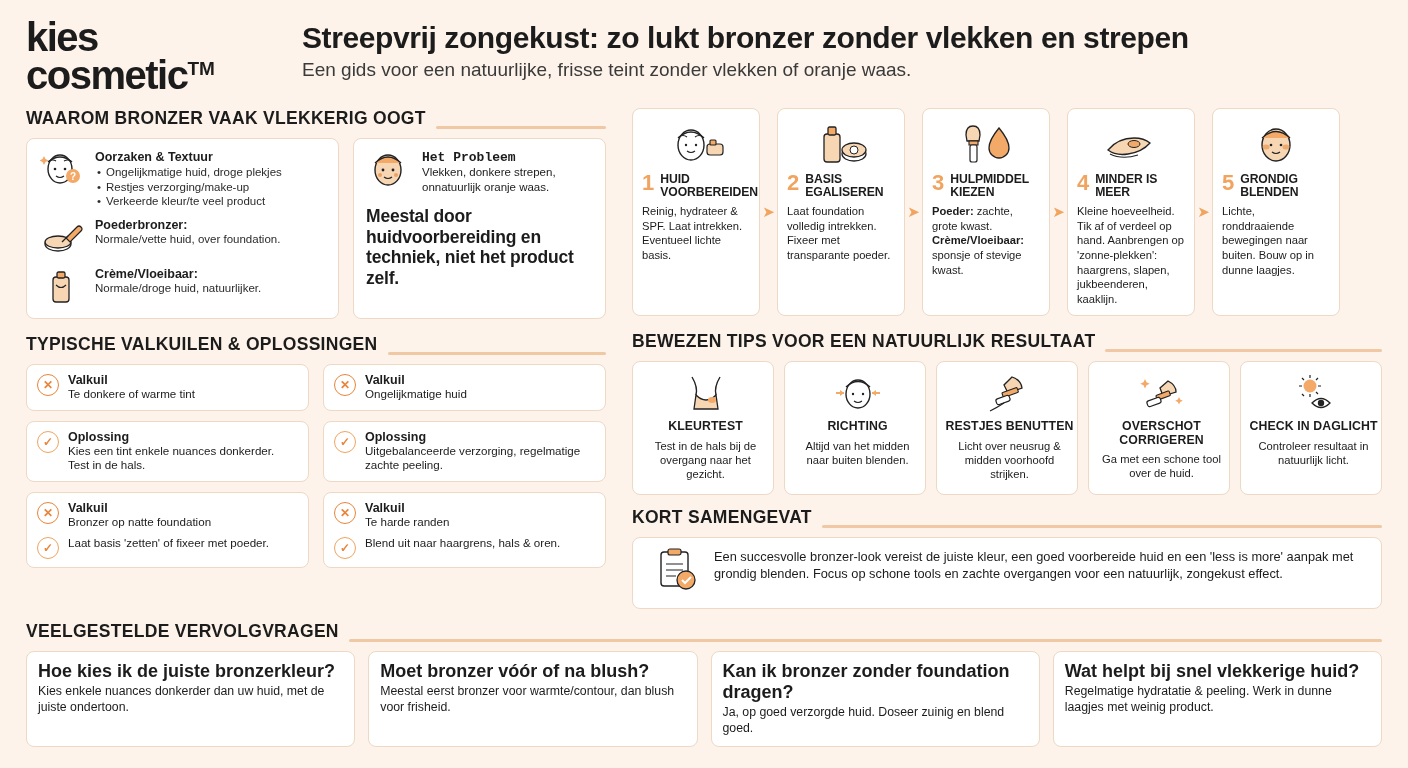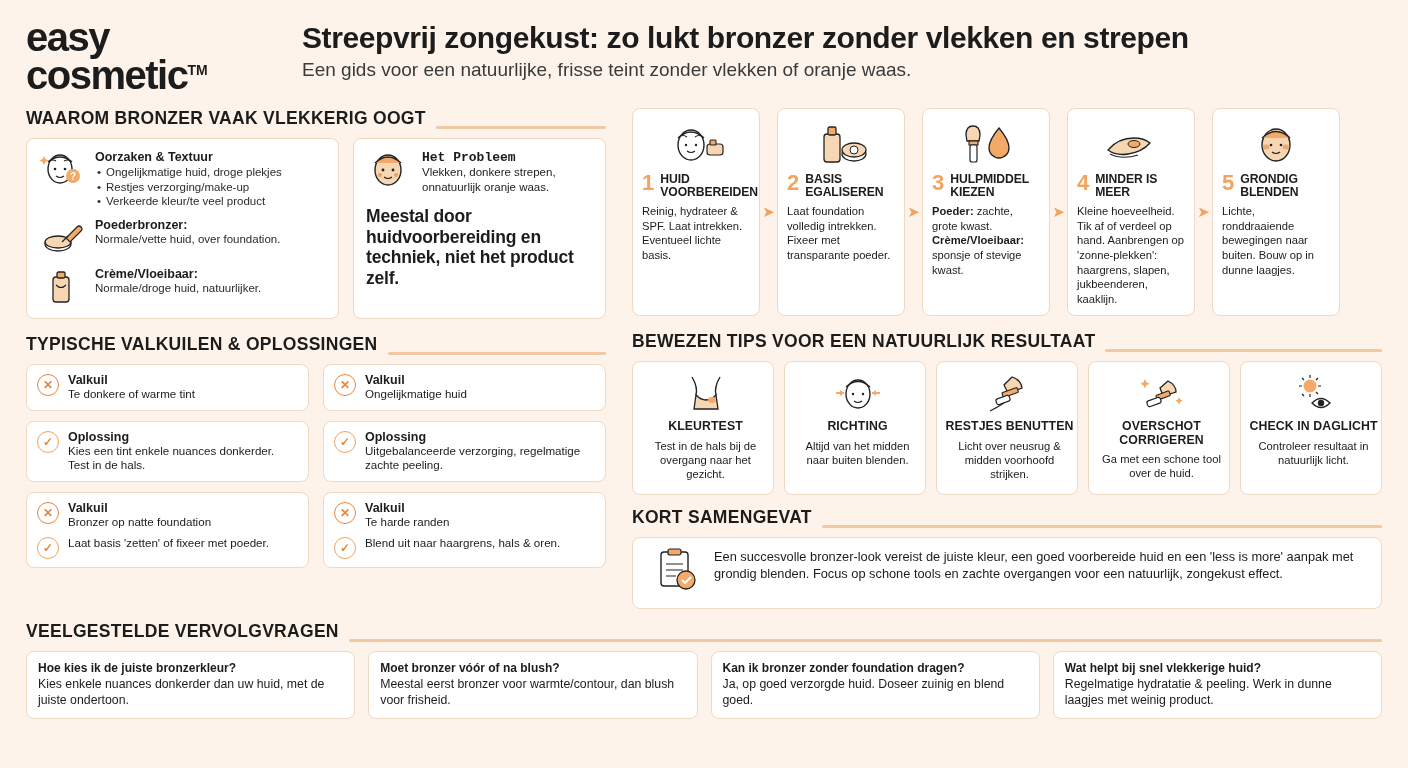--- a/index.html
+++ b/index.html
@@ -11,21 +11,21 @@
     color:#1c1c1c;
     overflow:hidden;
   }
   .page { position:relative; width:1408px; height:768px; padding:14px 26px 0 26px; }
 
   
   .header { display:flex; align-items:flex-start; gap:26px; }
   .logo { width:250px; flex:0 0 250px; padding-top:4px; }
   .logo .l1, .logo .l2 { font-weight:bold; font-size:40px; line-height:0.95; letter-spacing:-1.5px; }
   .logo .l2 { position:relative; display:inline-block; }
-  .logo sup { font-size:14px; font-weight:bold; vertical-align:super; letter-spacing:0; }
+  .logo sup { font-size:19px; font-weight:bold; vertical-align:super; letter-spacing:0; }
   .titles { padding-top:8px; }
   .main-title { font-size:30px; font-weight:bold; letter-spacing:-0.4px; line-height:1.06; }
   .sub-title { font-size:19px; color:#3a3a3a; margin-top:5px; }
 
   
   .sec-title { display:flex; align-items:flex-end; gap:10px; margin:0 0 9px 0; }
   .sec-title .txt { font-size:17.5px; font-weight:bold; letter-spacing:0.3px; white-space:nowrap; }
   .sec-title .rule { flex:1; height:3px; background:#f0c9a4; border-radius:2px; }
 
   .card { background:#fff; border:1px solid #edd9c4; border-radius:8px; }
@@ -85,33 +85,33 @@
   .tip-title { font-size:12.3px; font-weight:bold; line-height:1.1; margin-top:3px; letter-spacing:0.1px; }
   .tip-text { font-size:11.2px; line-height:1.26; margin-top:5px; }
 
   
   .sum-card { padding:10px 20px; display:flex; gap:13px; align-items:flex-start; }
   .sum-text { font-size:12.8px; line-height:1.34; }
 
   
   .faq { display:flex; gap:13px; margin-top:9px; }
   .faq-card { flex:1; padding:9px 11px; }
-  .faq-q { font-size:12px; font-weight:bold; margin-bottom:2px; }
+  .faq-q { font-size:18px; font-weight:bold; margin-bottom:2px; }
   .faq-a { font-size:12.3px; line-height:1.3; }
 
   .row-gap { margin-top:15px; }
 </style>
 </head>
 <body>
 
 <div class="page">
 
   <div class="header">
     <div class="logo">
-      <div class="l1">easy</div>
+      <div class="l1">kies</div>
       <div class="l2"><span>cosmetic</span><sup>TM</sup></div>
     </div>
     <div class="titles">
       <div class="main-title">Streepvrij zongekust: zo lukt bronzer zonder vlekken en strepen</div>
       <div class="sub-title">Een gids voor een natuurlijke, frisse teint zonder vlekken of oranje waas.</div>
     </div>
   </div>
 
   <div class="cols">
 

